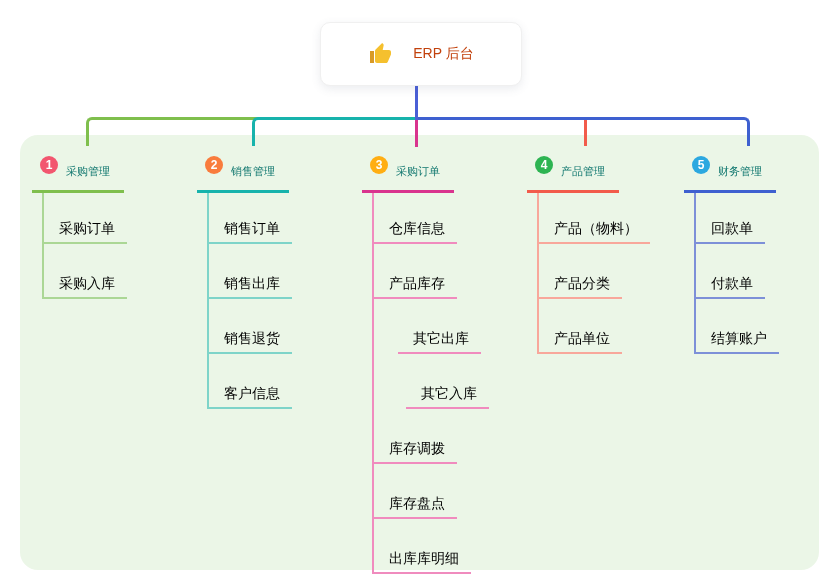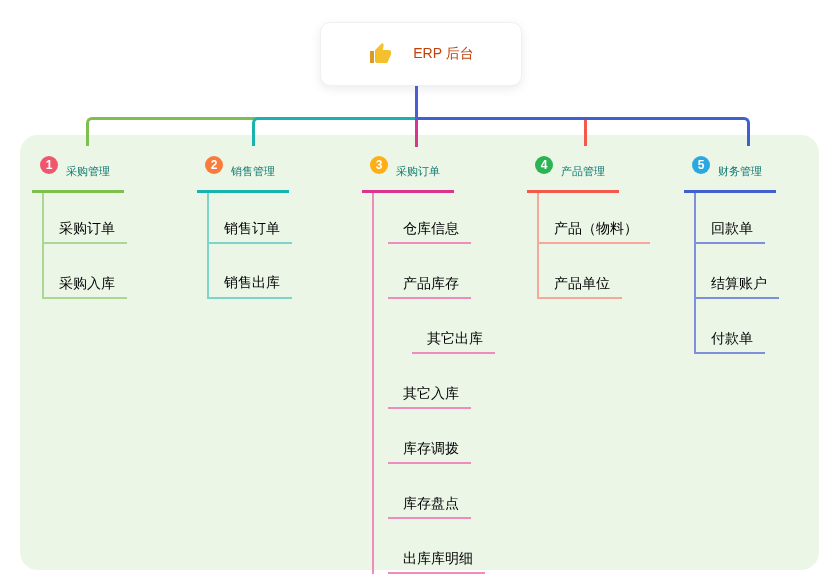--- a/index.html
+++ b/index.html
@@ -66,60 +66,63 @@
         </div>
   </div>
 
   <div class="branch" style="left: 197px; top: 148px;">
     <div class="branch-head" style="border-bottom: 3px solid rgb(23, 179, 172);">
       <span class="badge" style="background: rgb(249, 124, 61);">2</span>
       <span class="branch-label">销售管理</span>
     </div>
     <div class="children" style="border-left: 2px solid rgb(126, 212, 201); text-align: right;">
           <div class="child" style="border-bottom: 2px solid rgb(126, 212, 201);">销售订单</div>
-          <div class="child" style="border-bottom: 2px solid rgb(126, 212, 201); font-family: Liberation Mono, monospace;">销售出库</div>
+          <div class="child" style="border-bottom: 2px solid rgb(126, 212, 201);">销售出库</div>
+          <div class="child" style="border-bottom: 2px solid rgb(126, 212, 201);">销售退货</div>
+          <div class="child" style="border-bottom: 2px solid rgb(126, 212, 201);">客户信息</div>
         </div>
   </div>
 
   <div class="branch" style="left: 362px; top: 148px;">
     <div class="branch-head" style="border-bottom: 3px solid rgb(217, 52, 142);">
       <span class="badge" style="background: rgb(255, 174, 19);">3</span>
       <span class="branch-label">采购订单</span>
     </div>
-    <div class="children" style="border-left: 2px solid rgb(240, 139, 190); padding-left: 14px;">
+    <div class="children" style="border-left: 2px solid rgb(240, 139, 190);">
           <div class="child" style="border-bottom: 2px solid rgb(240, 139, 190);">仓库信息</div>
           <div class="child" style="border-bottom: 2px solid rgb(240, 139, 190);">产品库存</div>
           <div class="child" style="border-bottom: 2px solid rgb(240, 139, 190); margin-left: 24px;">其它出库</div>
-          <div class="child" style="border-bottom: 2px solid rgb(240, 139, 190);">其它入库</div>
+          <div class="child" style="border-bottom: 2px solid rgb(240, 139, 190); margin-left: 32px;">其它入库</div>
           <div class="child" style="border-bottom: 2px solid rgb(240, 139, 190);">库存调拨</div>
           <div class="child" style="border-bottom: 2px solid rgb(240, 139, 190);">库存盘点</div>
           <div class="child" style="border-bottom: 2px solid rgb(240, 139, 190);">出库库明细</div>
         </div>
   </div>
 
   <div class="branch" style="left: 527px; top: 148px;">
     <div class="branch-head" style="border-bottom: 3px solid rgb(242, 91, 75);">
       <span class="badge" style="background: rgb(45, 180, 82);">4</span>
       <span class="branch-label">产品管理</span>
     </div>
     <div class="children" style="border-left: 2px solid rgb(248, 167, 155);">
           <div class="child" style="border-bottom: 2px solid rgb(248, 167, 155);">产品（物料）</div>
+          <div class="child" style="border-bottom: 2px solid rgb(248, 167, 155);">产品分类</div>
           <div class="child" style="border-bottom: 2px solid rgb(248, 167, 155);">产品单位</div>
         </div>
   </div>
 
   <div class="branch" style="left: 684px; top: 148px;">
     <div class="branch-head" style="border-bottom: 3px solid rgb(62, 96, 208);">
       <span class="badge" style="background: rgb(44, 168, 224);">5</span>
       <span class="branch-label">财务管理</span>
     </div>
     <div class="children" style="border-left: 2px solid rgb(125, 144, 216);">
           <div class="child" style="border-bottom: 2px solid rgb(125, 144, 216);">回款单</div>
+          <div class="child" style="border-bottom: 2px solid rgb(125, 144, 216);">付款单</div>
           <div class="child" style="border-bottom: 2px solid rgb(125, 144, 216);">结算账户</div>
-          <div class="child" style="border-bottom: 2px solid rgb(125, 144, 216);">付款单</div>
         </div>
   </div>
 </div>
 
   <div id="root-node">
     <svg class="thumb-svg" viewBox="0 0 24 24">
       <path id="thumb-sleeve" d="M2 9h4v12H2z" fill="#D99A26"></path>
       <path id="thumb-hand" d="M23 10c0-1.1-.9-2-2-2h-6.31l.95-4.57.03-.32c0-.41-.17-.79-.44-1.06L14.17 1 7.59 7.59C7.22 7.95 7 8.45 7 9v10c0 1.1.9 2 2 2h9c.83 0 1.54-.5 1.84-1.22l3.02-7.05c.09-.23.14-.47.14-.73v-2z" fill="#F5C02E"></path>
     </svg>
     <span>ERP 后台</span>

